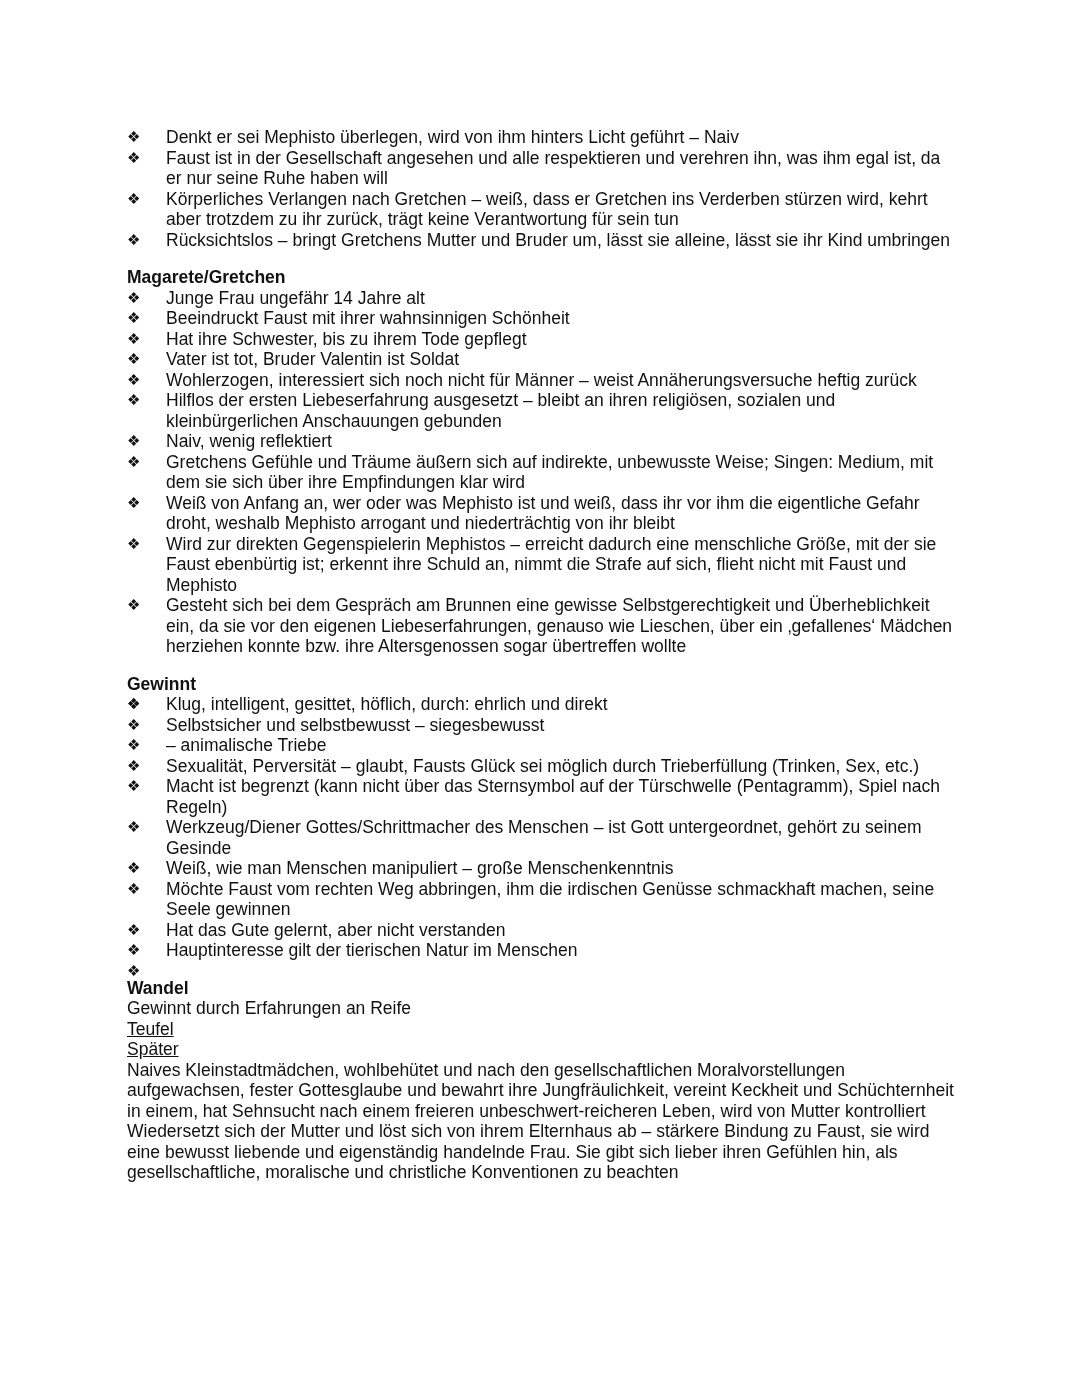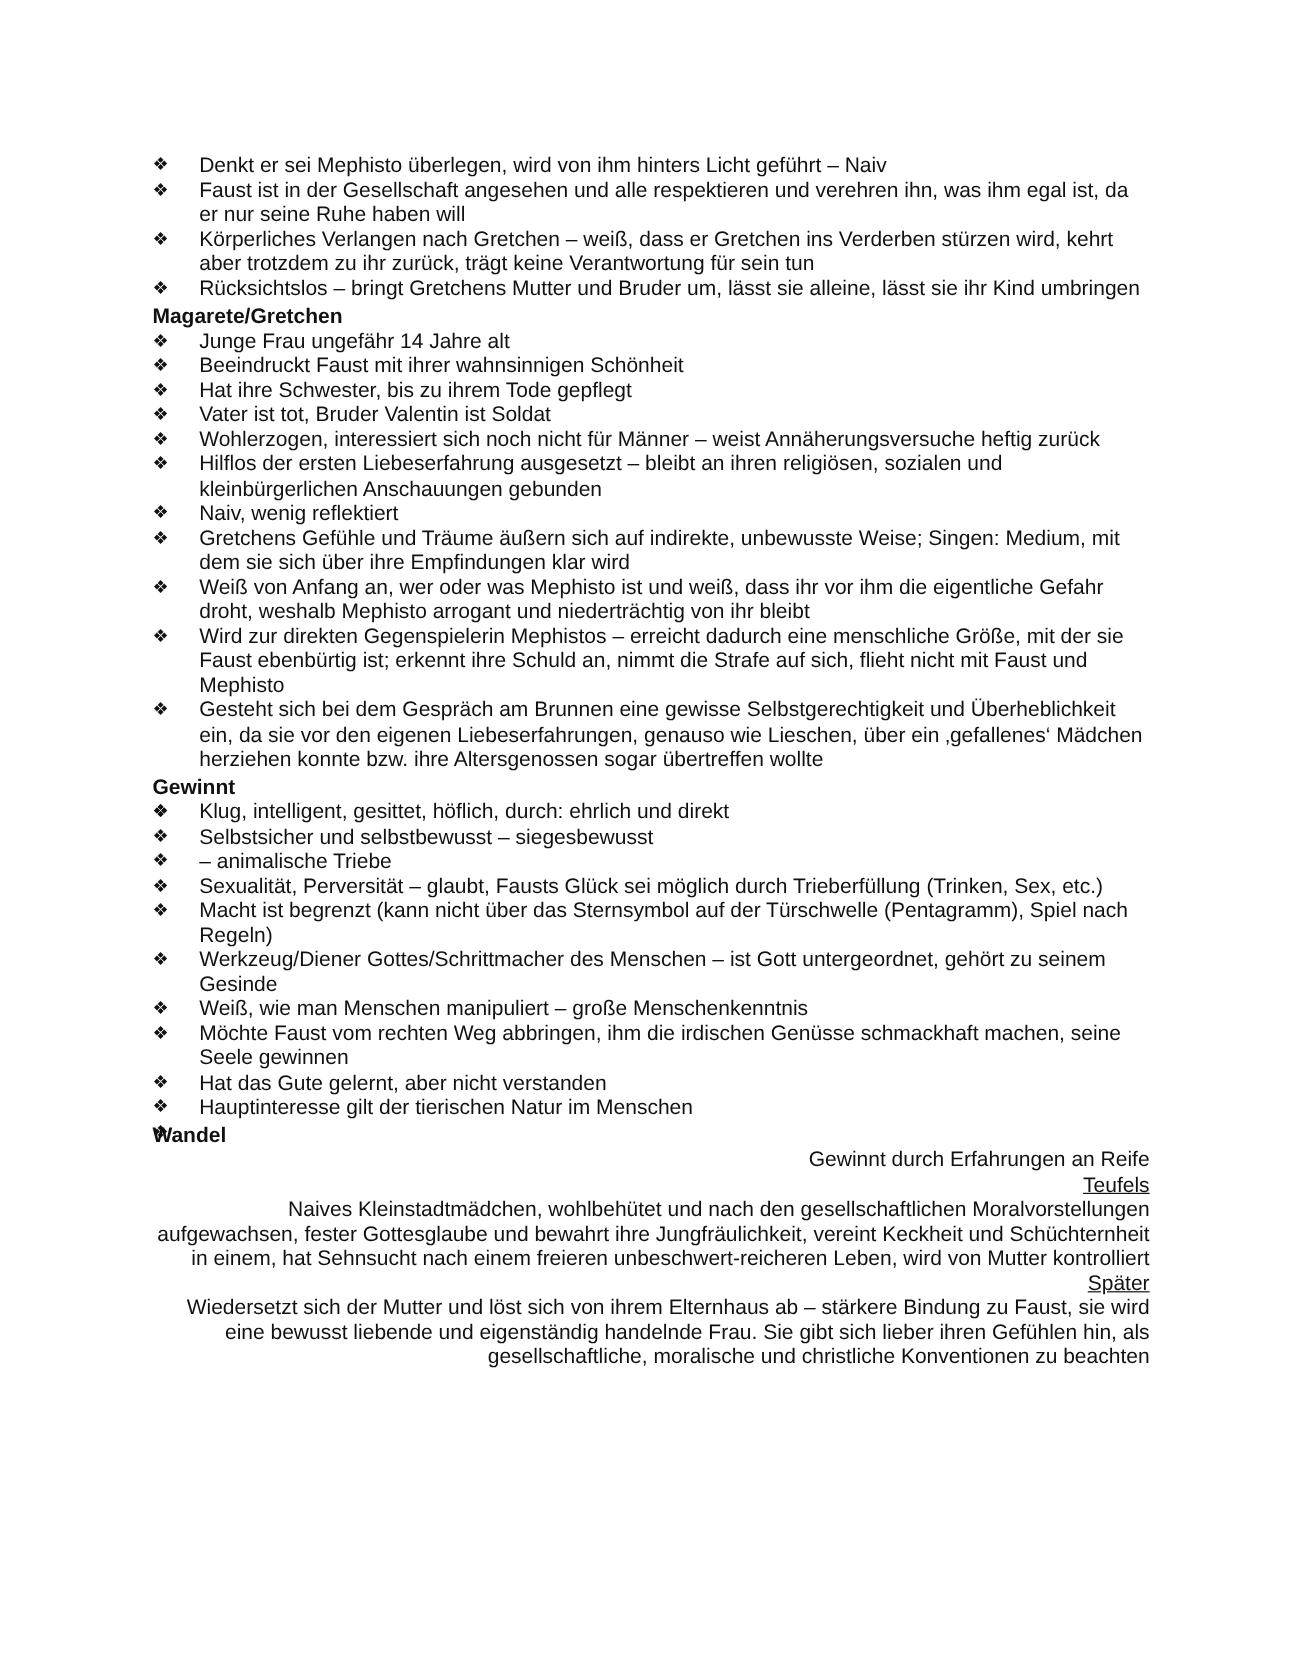--- a/index.html
+++ b/index.html
@@ -13,42 +13,42 @@
     font-size: 17.5px;
     line-height: 20.5px;
     overflow: hidden;
   }
   .content {
     position: absolute;
     left: 127px;
     top: 127px;
     width: 831px;
   }
-  .doc-section + .doc-section { margin-top: 3px; }
+  .doc-section + .doc-section { margin-top: 17px; }
   .doc-section h2 {
     margin: 0;
     font-size: inherit;
     line-height: inherit;
     font-weight: bold;
     color: inherit;
   }
   ul.bullet-list { list-style: none; margin: 0; padding: 0; }
   ul.bullet-list > li {
     position: relative;
     padding-left: 39px;
   }
   .bullet {
     position: absolute;
     left: 0;
     top: 0;
     font-size: 15px;
     line-height: 20.5px;
     font-family: "DejaVu Sans", sans-serif;
   }
-  .para { margin: 0; text-align: right; }
+  .para { margin: 0; }
   .u { text-decoration: underline; }
 </style>
 </head>
 <body>
 
 <div class="page">
   <div class="content">
 
     <div class="doc-section">
       <ul class="bullet-list">
@@ -169,20 +169,20 @@
         </li>
         <li>
           <span class="bullet">❖</span>
         </li>
       </ul>
     </div>
 
     <div class="doc-section">
       <h2>Wandel</h2>
       <p class="para">Gewinnt durch Erfahrungen an Reife</p>
-      <p class="para u">Teufels</p>
+      <p class="para u">Teufel</p>
+      <p class="para u">Später</p>
       <p class="para">Naives Kleinstadtmädchen, wohlbehütet und nach den gesellschaftlichen Moralvorstellungen aufgewachsen, fester Gottesglaube und bewahrt ihre Jungfräulichkeit, vereint Keckheit und Schüchternheit in einem, hat Sehnsucht nach einem freieren unbeschwert-reicheren Leben, wird von Mutter kontrolliert</p>
-      <p class="para u">Später</p>
       <p class="para">Wiedersetzt sich der Mutter und löst sich von ihrem Elternhaus ab – stärkere Bindung zu Faust, sie wird eine bewusst liebende und eigenständig handelnde Frau. Sie gibt sich lieber ihren Gefühlen hin, als gesellschaftliche, moralische und christliche Konventionen zu beachten</p>
     </div>
 
   </div>
 </div>
 
 </body></html>

